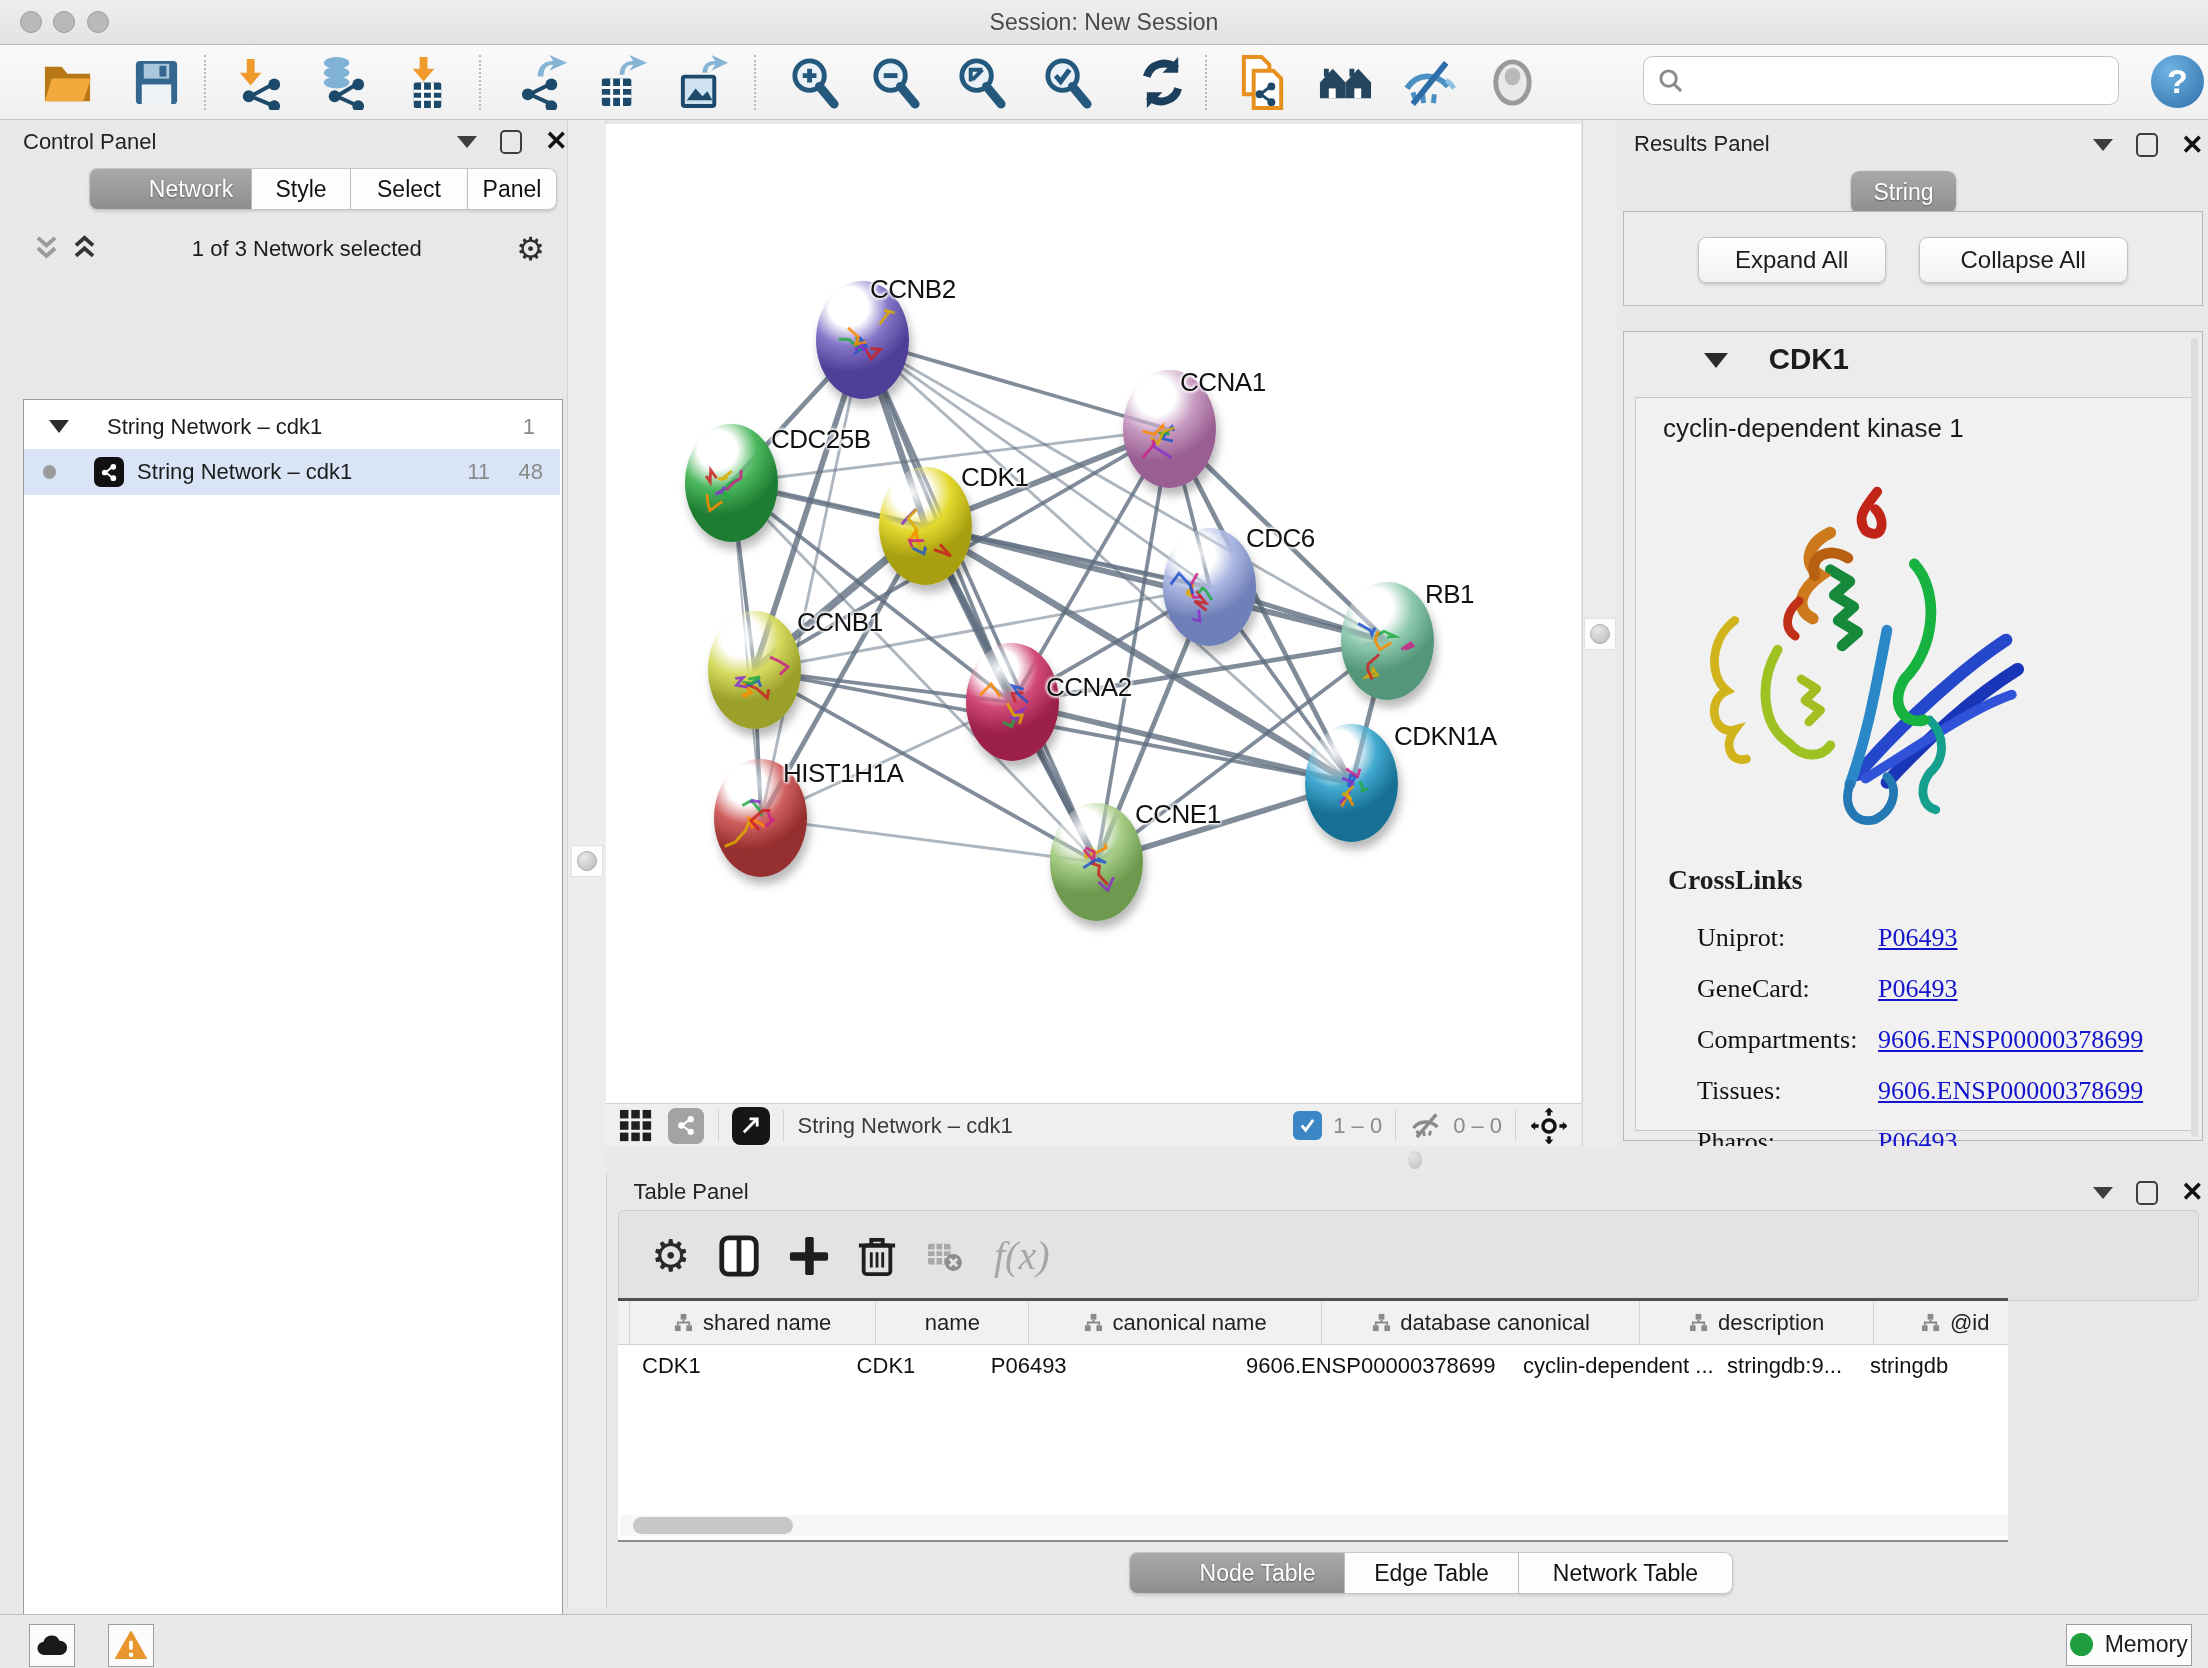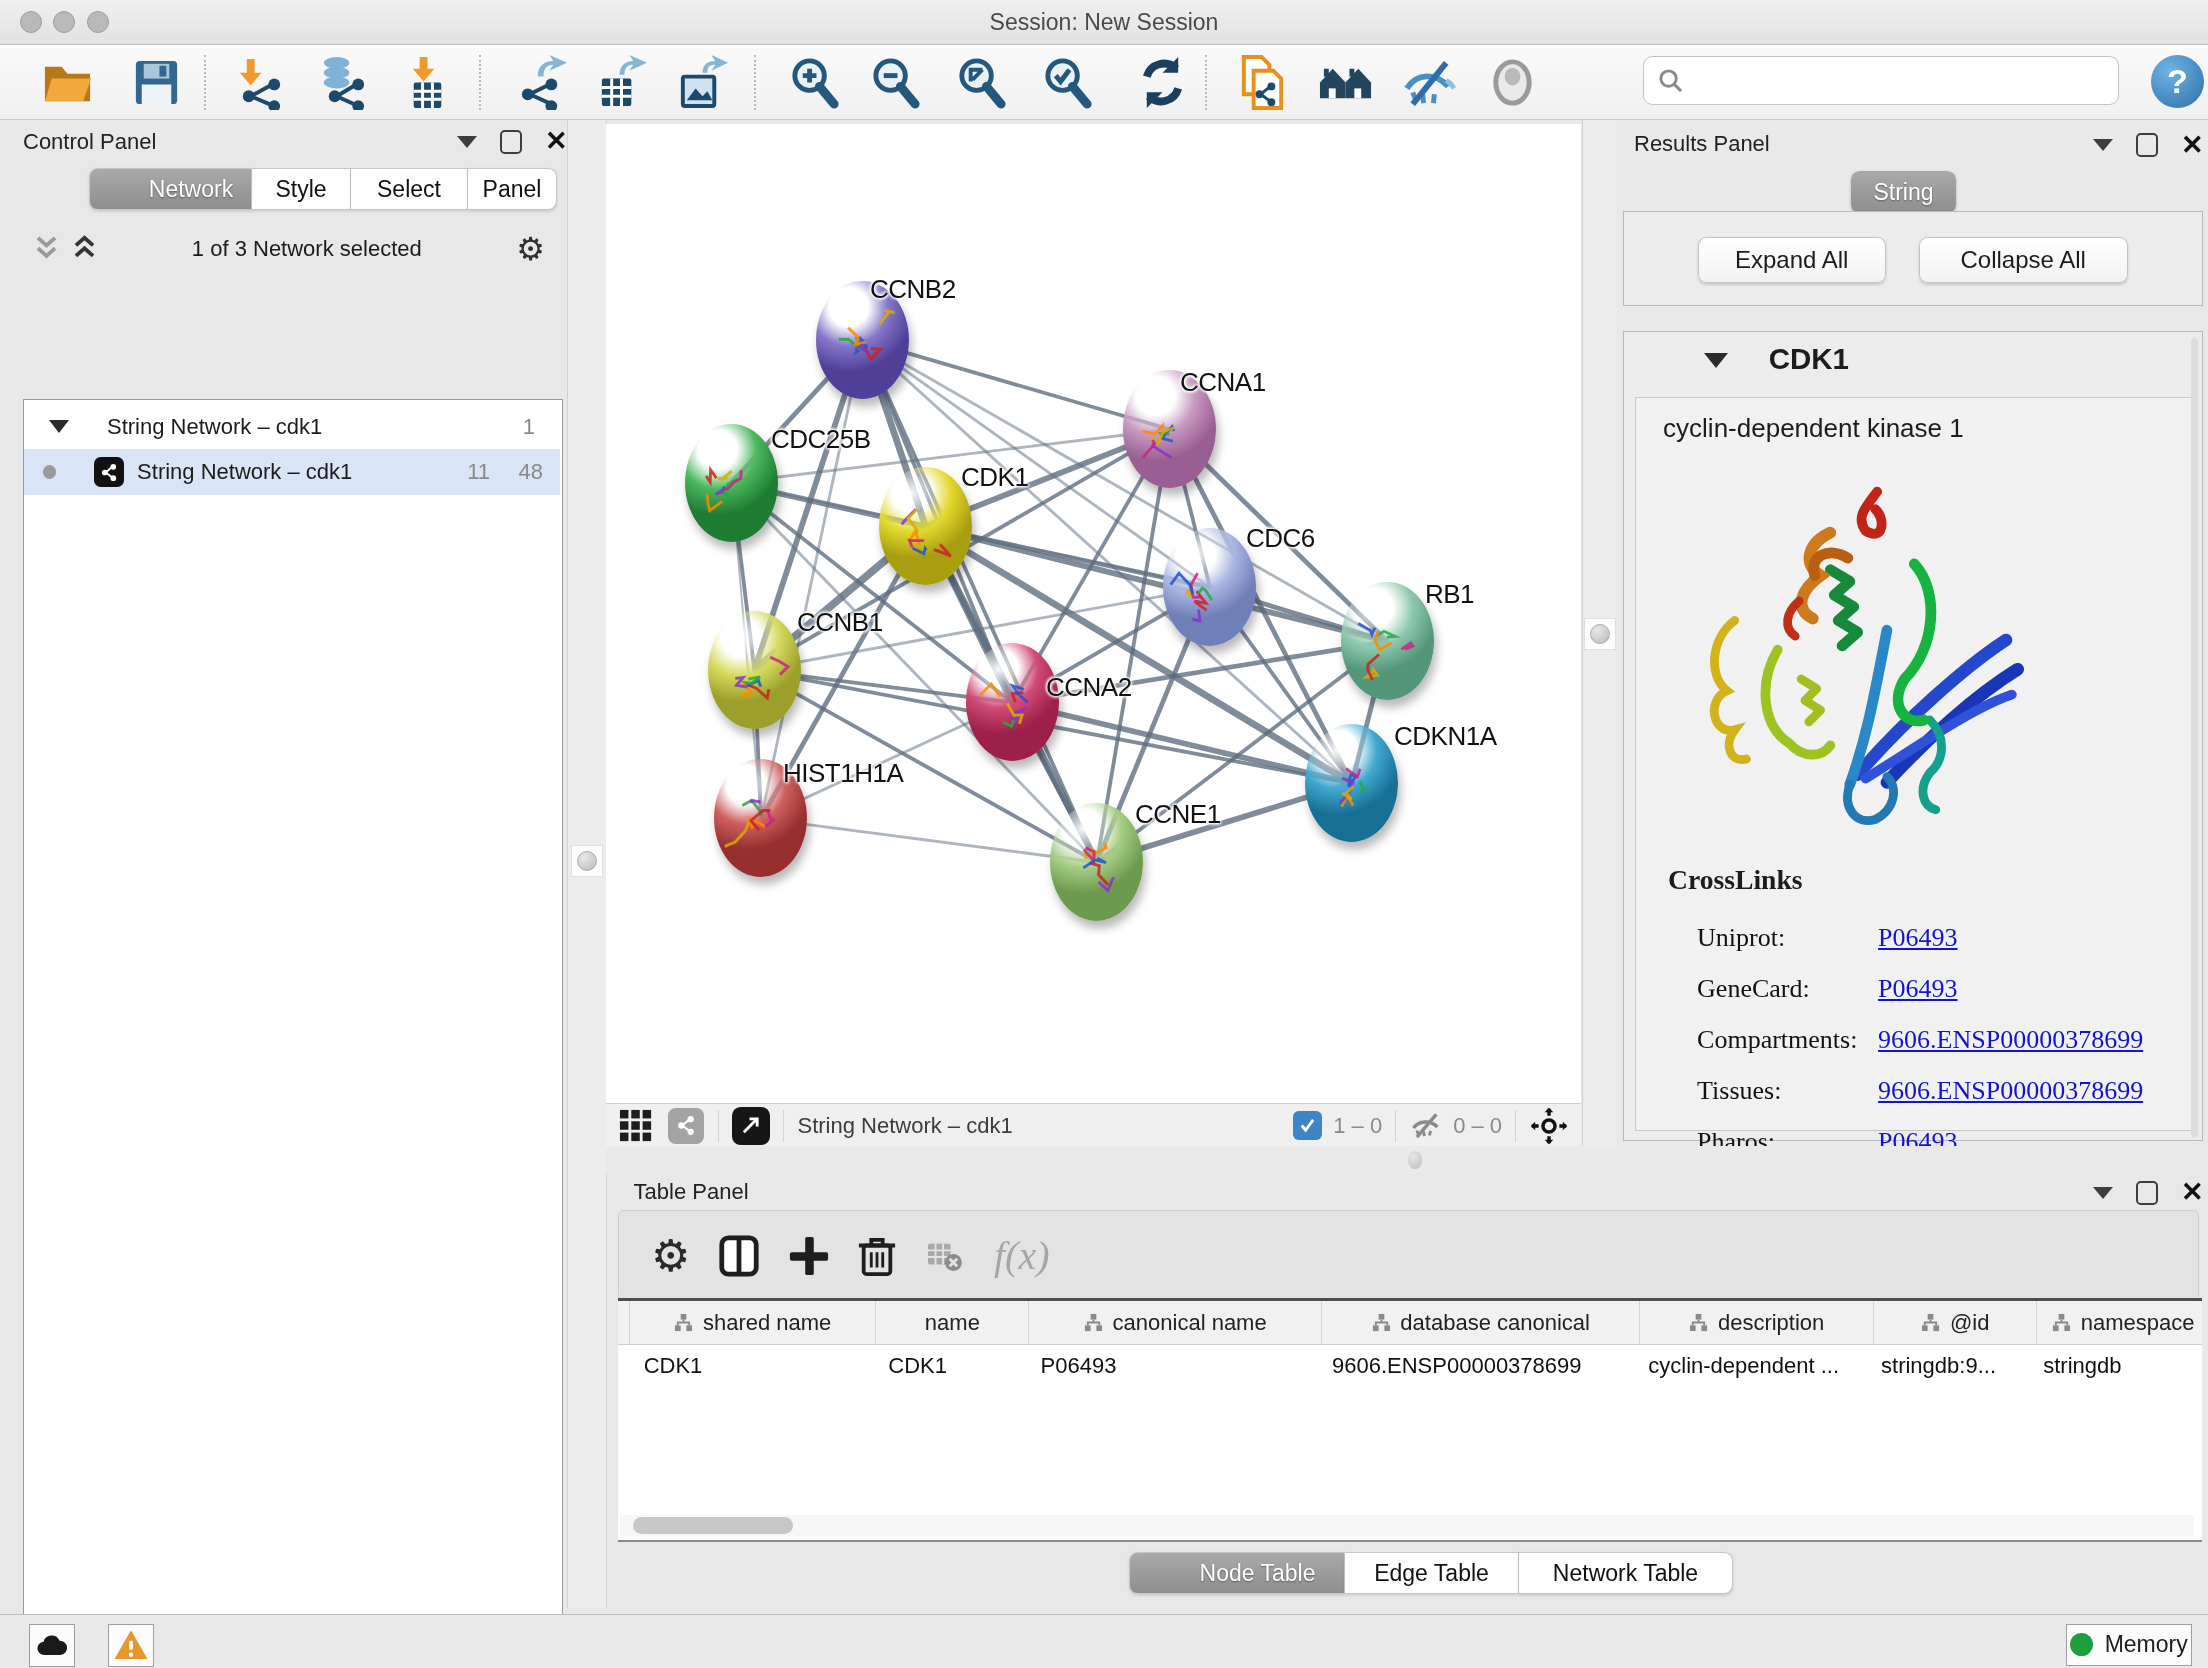--- a/index.html
+++ b/index.html
@@ -63,21 +63,21 @@
   .rp-box{background:#ececec;border:1.9px solid #b9b9b9;box-sizing:border-box;}
   .btn{background:linear-gradient(#ffffff,#f2f2f2);border:1px solid #c2c2c2;border-radius:8.6px;
        font-size:24px;display:flex;align-items:center;justify-content:center;box-shadow:0 1.9px 2.9px rgba(0,0,0,.15);}
   .rp-inner{background:#f1f1f1;border:1px solid #c8c8c8;box-sizing:border-box;}
   .serif{font-family:"Liberation Serif",serif;}
   .xl-label{font-size:26px;color:#111;}
   .xl-link{font-size:26px;color:#1414cc;text-decoration:underline;}
   
   .tp-toolbar{left:618px;top:1210px;width:1581px;height:91px;background:#e3e3e3;border:1px solid #cdcdcd;
      border-radius:5.7px;box-sizing:border-box;display:flex;align-items:center;}
-  .tablebox{left:618px;top:1298px;width:1584px;height:244px;background:#fff;border-top:3.8px solid #4f4f4f;
+  .tablebox{left:618px;top:1298px;width:1390px;height:244px;background:#fff;border-top:3.8px solid #4f4f4f;
      border-bottom:2.9px solid #8a8a8a;box-sizing:border-box;overflow:hidden;}
   .thead{position:absolute;left:0;top:0;height:43px;background:#f1f1f1;border-bottom:1.9px solid #cfcfcf;
      display:flex;align-items:center;}
   .th{height:43px;display:flex;align-items:center;justify-content:center;gap:9.5px;font-size:22px;color:#222;
      border-right:1px solid #d4d4d4;box-sizing:border-box;overflow:hidden;white-space:nowrap;}
   .td{height:40px;display:flex;align-items:center;font-size:22px;color:#111;padding-left:13.3px;
      box-sizing:border-box;overflow:hidden;white-space:nowrap;}
   .hscroll{position:absolute;left:1.9px;bottom:3.8px;width:1574px;height:21px;background:#f7f7f7;}
   .hthumb{position:absolute;left:13.3px;top:1.9px;width:160px;height:17px;border-radius:8.6px;background:#c7c7c7;}
   

